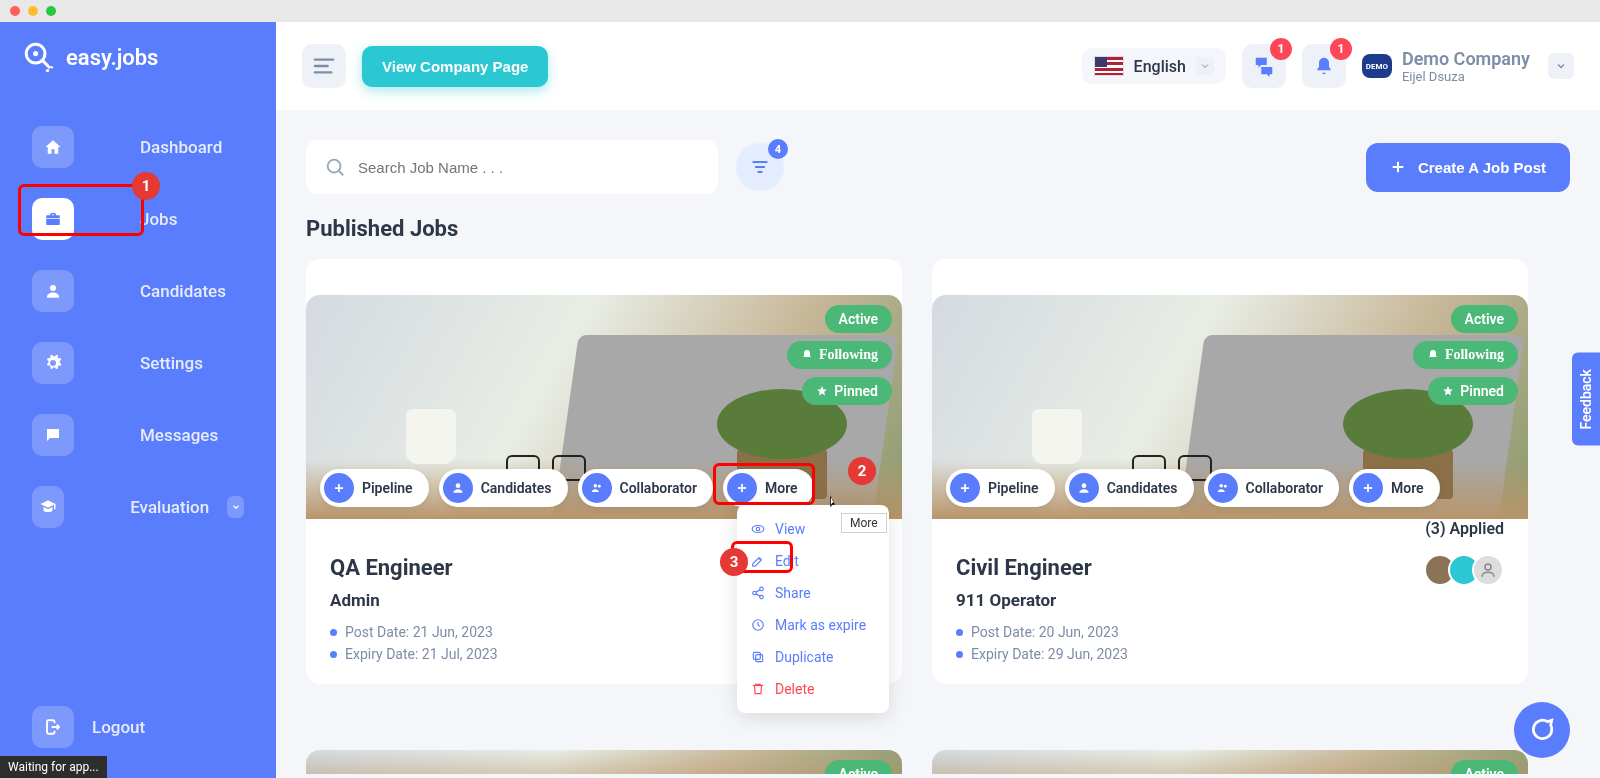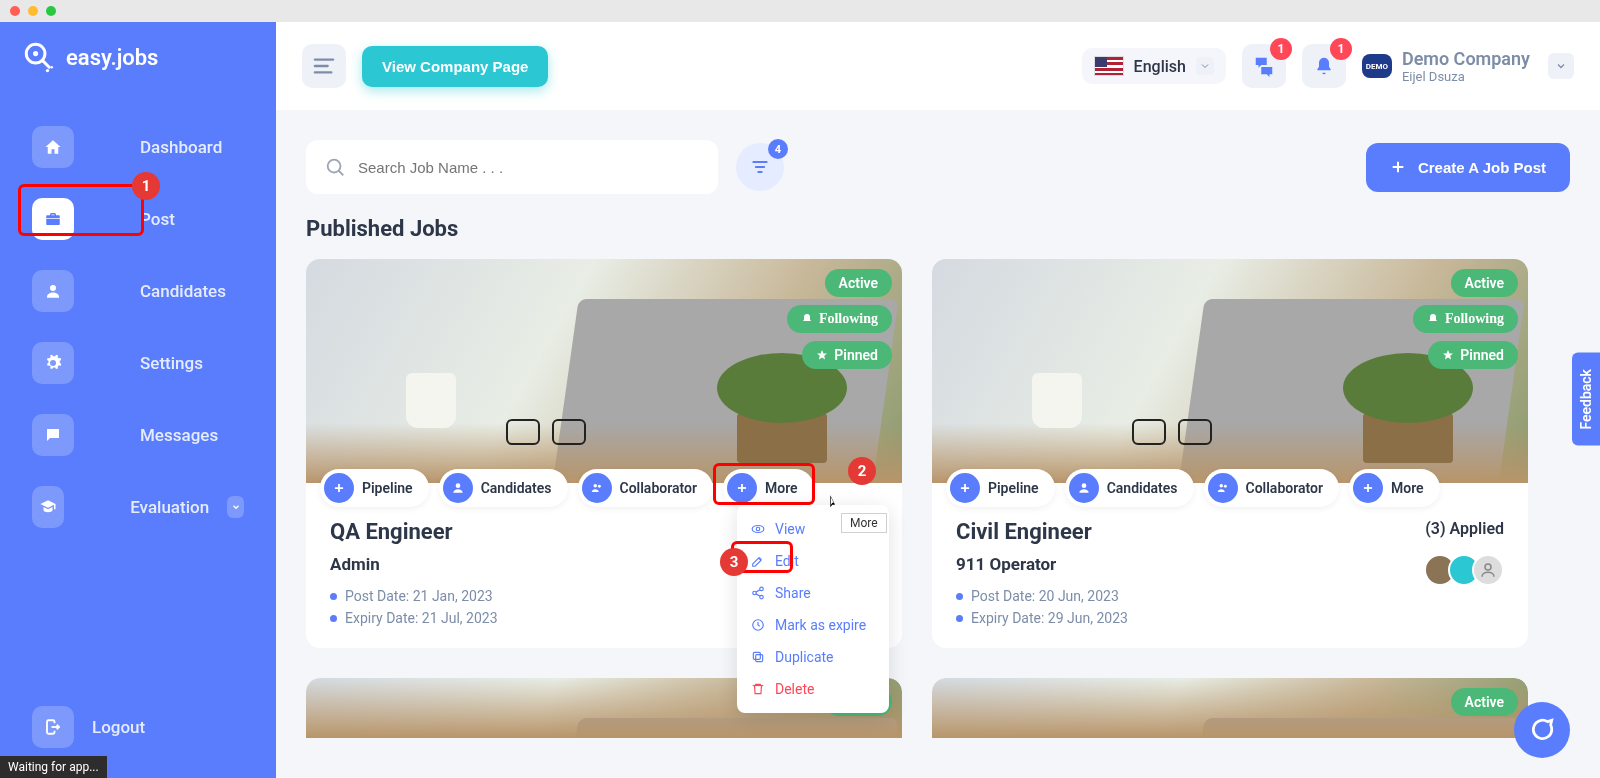--- a/index.html
+++ b/index.html
@@ -56,21 +56,21 @@
 .search-box { background:#fff; height:54px; width:412px; border-radius:12px; display:flex; align-items:center; padding:0 18px; gap:12px; }
 .search-box input { border:none; outline:none; font-size:15px; flex:1; color:#8b5cf6; }
 .filter-btn { width:48px; height:48px; background:#e6ecff; border-radius:50%; display:flex;align-items:center;justify-content:center; position:relative; cursor:pointer; }
 .filter-btn .badge { position:absolute; top:-4px; right:-4px; background:#597dfc; color:#fff; width:20px; height:20px; border-radius:50%; font-size:11px; font-weight:700; display:flex;align-items:center;justify-content:center; }
 .create-btn { margin-left:auto; background:#597dfc; color:#fff; border:none; padding:16px 24px; border-radius:12px; font-weight:600; font-size:15px; display:flex; align-items:center; gap:12px; cursor:pointer; }
 
 .section-title { font-size:22px; font-weight:700; color:#2d3748; margin-bottom: 18px; }
 
 .jobs-grid { display:flex; gap:30px; flex-wrap: wrap; }
 .job-card { width: 596px; background:#fff; border-radius:14px; overflow:visible; position:relative; }
-.job-image { height: 224px; position:relative; border-radius:14px 14px 0 0; overflow:hidden; }
+.job-image { height: 224px; position:relative; border-radius:14px 14px 0 0; overflow:hidden;margin-top:36px; }
 .job-image-bg { position:absolute; inset:0; background: linear-gradient(120deg, #d4dae0 0%, #e8ede5 40%, #c8b89a 70%, #8a9a6e 100%); }
 .job-image-bg::before { content:''; position:absolute; top:40px; left:260px; width:320px; height:180px; background:#a8a8a8; border-radius:8px 8px 0 0; transform:skewX(-8deg); }
 .job-image-bg::after { content:''; position:absolute; bottom:0; left:0; right:0; height:60px; background:linear-gradient(to top, #b8956a 0%, transparent 100%); }
 .plant { position:absolute; bottom:20px; right:55px; width:130px; height:100px; }
 .plant::before { content:''; position:absolute; bottom:0; left:20px; width:90px; height:50px; background:#8b6f47; border-radius:4px; }
 .plant::after { content:''; position:absolute; bottom:40px; left:0; width:130px; height:70px; background:#5a7c3a; border-radius:50%; }
 .mug { position:absolute; bottom:55px; left:100px; width:50px; height:55px; background:#f5f5f0; border-radius:6px 6px 12px 12px; }
 .glasses { position:absolute; bottom:40px; left:200px; width:80px; height:24px; }
 .glasses::before, .glasses::after { content:''; position:absolute; width:30px; height:22px; border:2px solid #222; border-radius:6px; top:0; }
 .glasses::before { left:0; } .glasses::after { right:0; }
@@ -154,21 +154,21 @@
           </div>
         <span class="label">Dashboard</span>
       </div>
 
       <div class="nav-item active" style="position:relative;">
         <div class="icon-box">
             <svg width="18" height="18" viewBox="0 0 24 24" fill="currentColor">
               <path d="M10 4h4a2 2 0 012 2v1h4a1 1 0 011 1v3H3V8a1 1 0 011-1h4V6a2 2 0 012-2zm0 3h4V6h-4v1zM3 12h18v7a1 1 0 01-1 1H4a1 1 0 01-1-1v-7z"></path>
             </svg>
           </div>
-        <span class="label">Post</span>
+        <span class="label">Jobs</span>
         <div class="annotation-red-box" style="top:-4px;left:-6px;width:126px;height:52px;"></div>
         <div class="annotation-badge" style="top:-16px;left:108px;">1</div>
       </div>
 
       <div class="nav-item">
         <div class="icon-box">
             <svg width="18" height="18" viewBox="0 0 24 24" fill="currentColor">
               <circle cx="12" cy="8" r="4"></circle>
               <path d="M4 20c0-4 4-6 8-6s8 2 8 6v1H4v-1z"></path>
             </svg>
@@ -356,21 +356,21 @@
                 <span>More</span>
               <div class="annotation-red-box" style="top:-6px;left:-10px;width:102px;height:42px;"></div>
             </div>
           </div>
           <div class="job-body">
             <h3 class="job-title">QA Engineer</h3>
             <div class="job-subtitle">Admin</div>
             <div class="job-meta">
               <div class="job-meta-row">
                   <span class="blue-dot"></span>
-                  <span>Post Date: 21 Jan, 2023</span>
+                  <span>Post Date: 21 Jun, 2023</span>
                 </div>
               <div class="job-meta-row">
                   <span class="blue-dot"></span>
                   <span>Expiry Date: 21 Jul, 2023</span>
                 </div>
             </div>
           </div>
         </div>
 
         <div class="job-card">

